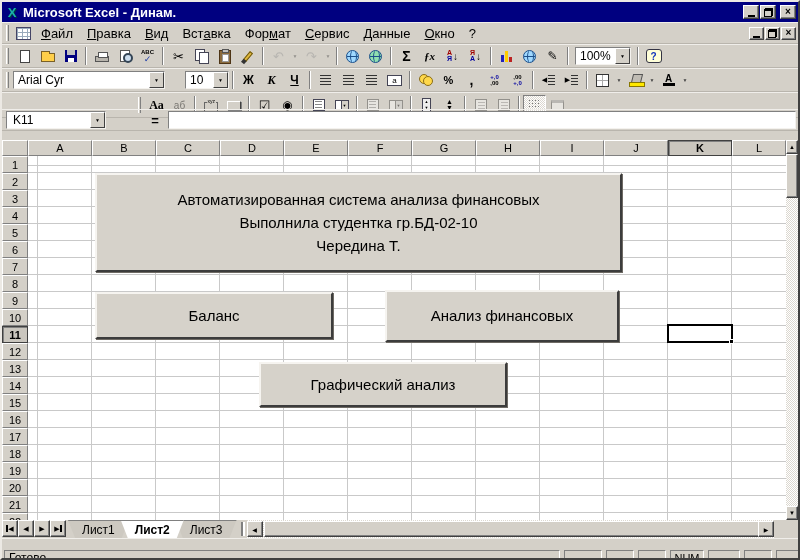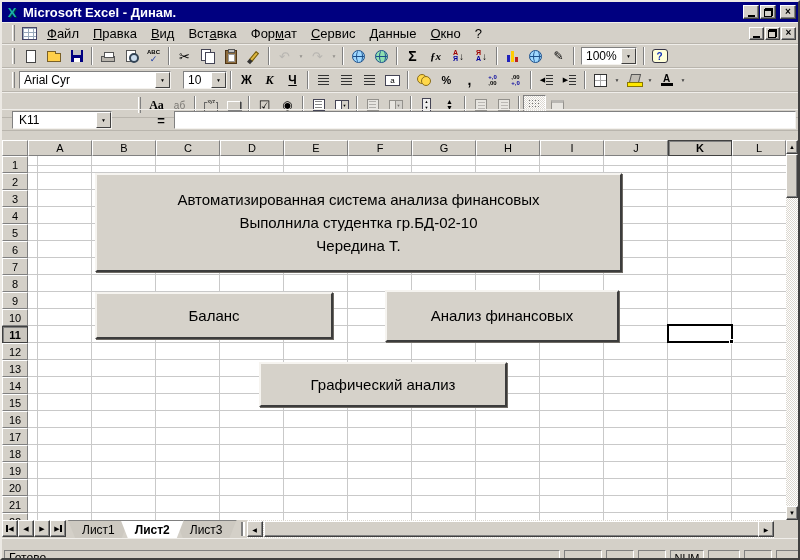--- a/index.html
+++ b/index.html
@@ -16,21 +16,21 @@
   .wb{width:16px;height:14px;background:#d4d0c8;border:1px solid;border-color:#fff #404040 #404040 #fff;
       box-shadow:inset -1px -1px 0 #808080;display:flex;align-items:center;justify-content:center;
       font-size:10px;font-weight:bold;line-height:1;padding:0;flex:none;}
   .wb.sm{width:15px;height:13px;}
   .g-min{width:7px;height:2px;background:#000;margin-top:7px;}
   .g-res{position:relative;width:9px;height:9px;}
   .g-res::before{content:"";position:absolute;right:0;top:0;width:6px;height:5px;border:1px solid #000;border-top-width:2px;}
   .g-res::after{content:"";position:absolute;left:0;bottom:0;width:6px;height:5px;border:1px solid #000;border-top-width:2px;background:#d4d0c8;}
   .gap2{width:2px;}
   
-  .bar{position:absolute;left:0;right:0;display:flex;align-items:center;padding-left:8px;
+  .bar{position:absolute;left:0;right:0;display:flex;align-items:center;padding-left:2px;
        box-shadow:inset 0 1px 0 #f0eeea,inset 0 -1px 0 #b9b5ad;}
   .menubar{top:20px;height:22px;}
   .tb1{top:42px;height:24px;}
   .tb2{top:66px;height:24px;}
   .tb3{top:90px;height:26px;padding-left:134px;}
   .fbar{top:107px;height:22px;}
   .grip{width:3px;height:16px;border-left:1px solid #fff;border-right:1px solid #808080;margin:0 4px 0 2px;flex:none;}
   .sep{width:2px;height:18px;border-left:1px solid #808080;border-right:1px solid #fff;margin:0 3px;flex:none;}
   .menus{display:flex;gap:0;}
   .mi{font-size:13px;padding:2px 7px;white-space:nowrap;cursor:default;}
@@ -83,21 +83,21 @@
   .ic-chart .b1{height:7px;background:#2222bb;}
   .ic-chart .b2{height:11px;background:#ffcc00;}
   .ic-chart .b3{height:5px;background:#bb2222;}
   .ic-draw{font-size:12px;line-height:1;}
   .bubble{width:16px;height:14px;background:#ffffd8;border:1px solid #334;border-radius:3px;color:#1133bb;
           font-weight:bold;font-size:10px;display:flex;align-items:center;justify-content:center;}
   .combo{display:flex;align-items:center;background:#fff;border:1px solid;border-color:#808080 #f4f2ee #f4f2ee #808080;
          height:18px;font-size:12px;padding-left:4px;flex:none;}
   .combo .cb{margin-left:auto;width:15px;height:16px;background:#d4d0c8;border:1px solid;border-color:#fff #404040 #404040 #fff;
              display:flex;align-items:center;justify-content:center;font-size:5px;color:#000;flex:none;}
-  .w-font{width:152px;margin-right:12px;}
+  .w-font{width:152px;margin-right:20px;}
   .w-size{width:44px;}
   .w-zoom{width:56px;margin:0 3px;}
   .lab{font-size:12px;font-weight:bold;}
   .ital{font-style:italic;font-family:"Liberation Serif",serif;font-weight:bold;font-size:12px;}
   .unde{text-decoration:underline;font-weight:bold;font-size:12px;}
   .ic-align{width:11px;height:11px;background:repeating-linear-gradient(to bottom,#333 0 1px,transparent 1px 3px);}
   .ic-merge{width:15px;height:11px;background:#fff;border:1px solid #445;display:flex;align-items:center;justify-content:center;font-size:8px;}
   .ic-coin{position:relative;width:14px;height:12px;}
   .ic-coin::before,.ic-coin::after{content:"";position:absolute;width:8px;height:8px;border-radius:50%;background:#ffd84a;border:1px solid #8a6d1a;}
   .ic-coin::before{left:0;top:0;}.ic-coin::after{left:4px;top:2px;}

